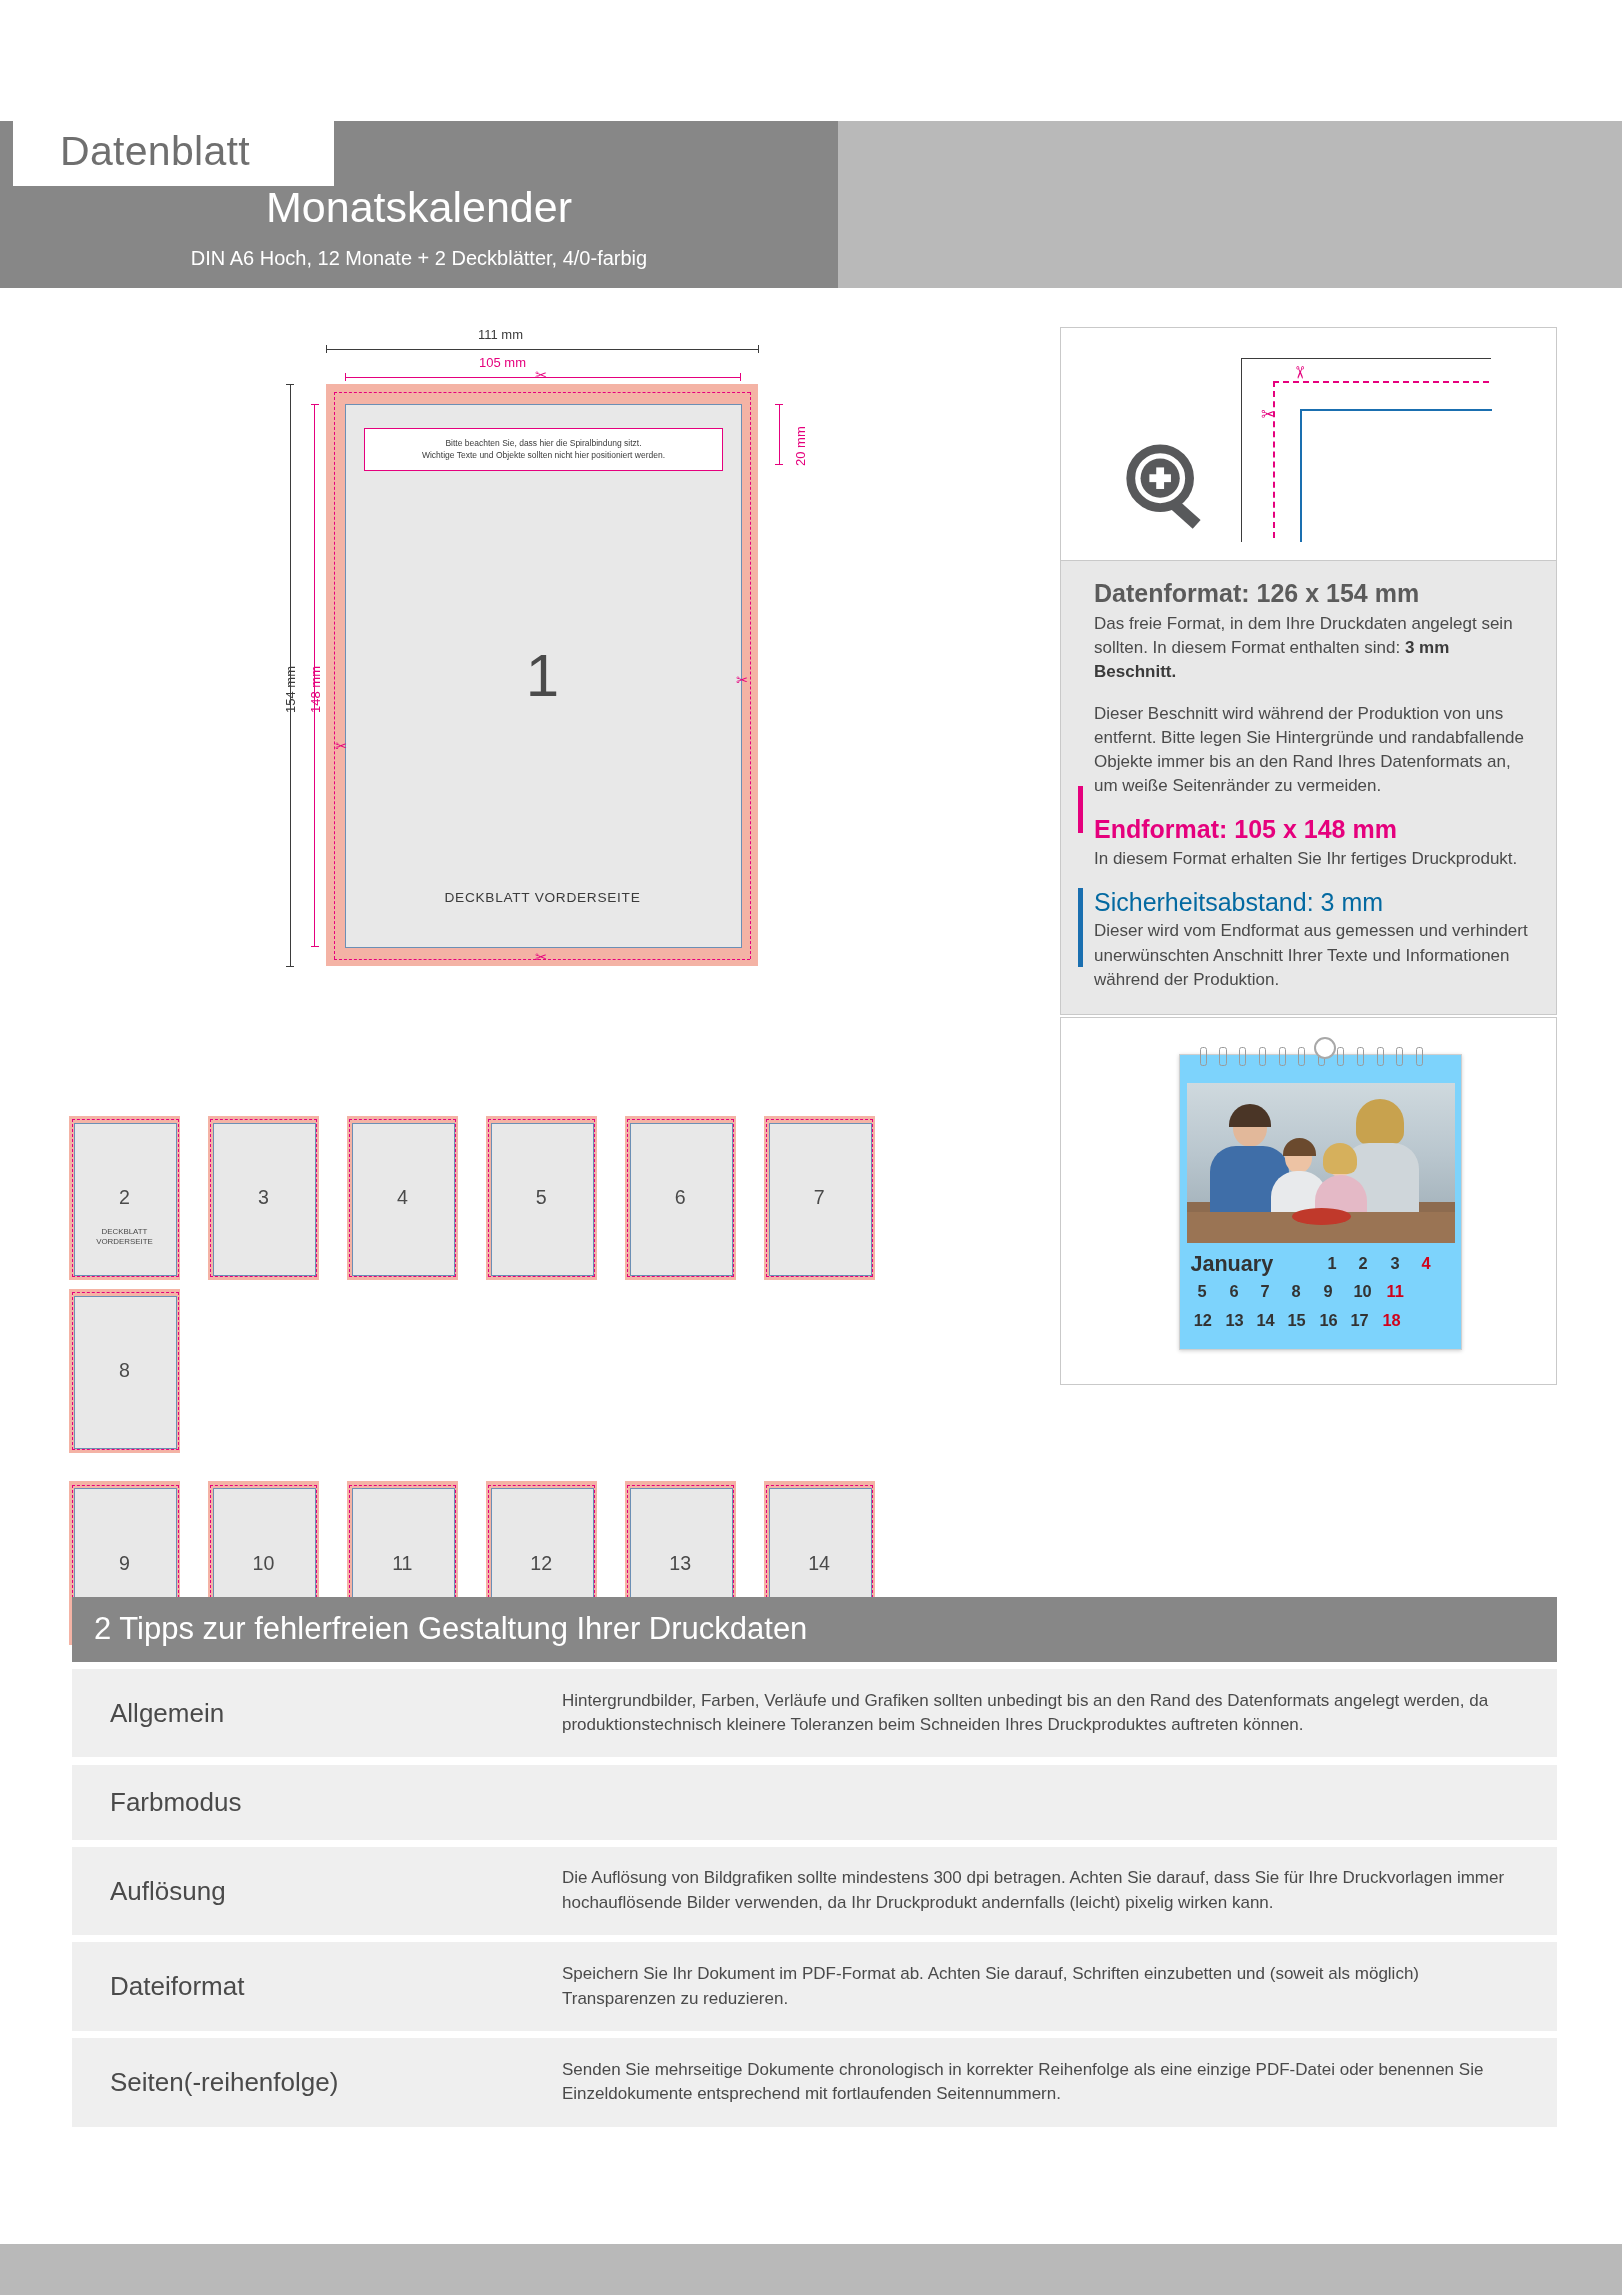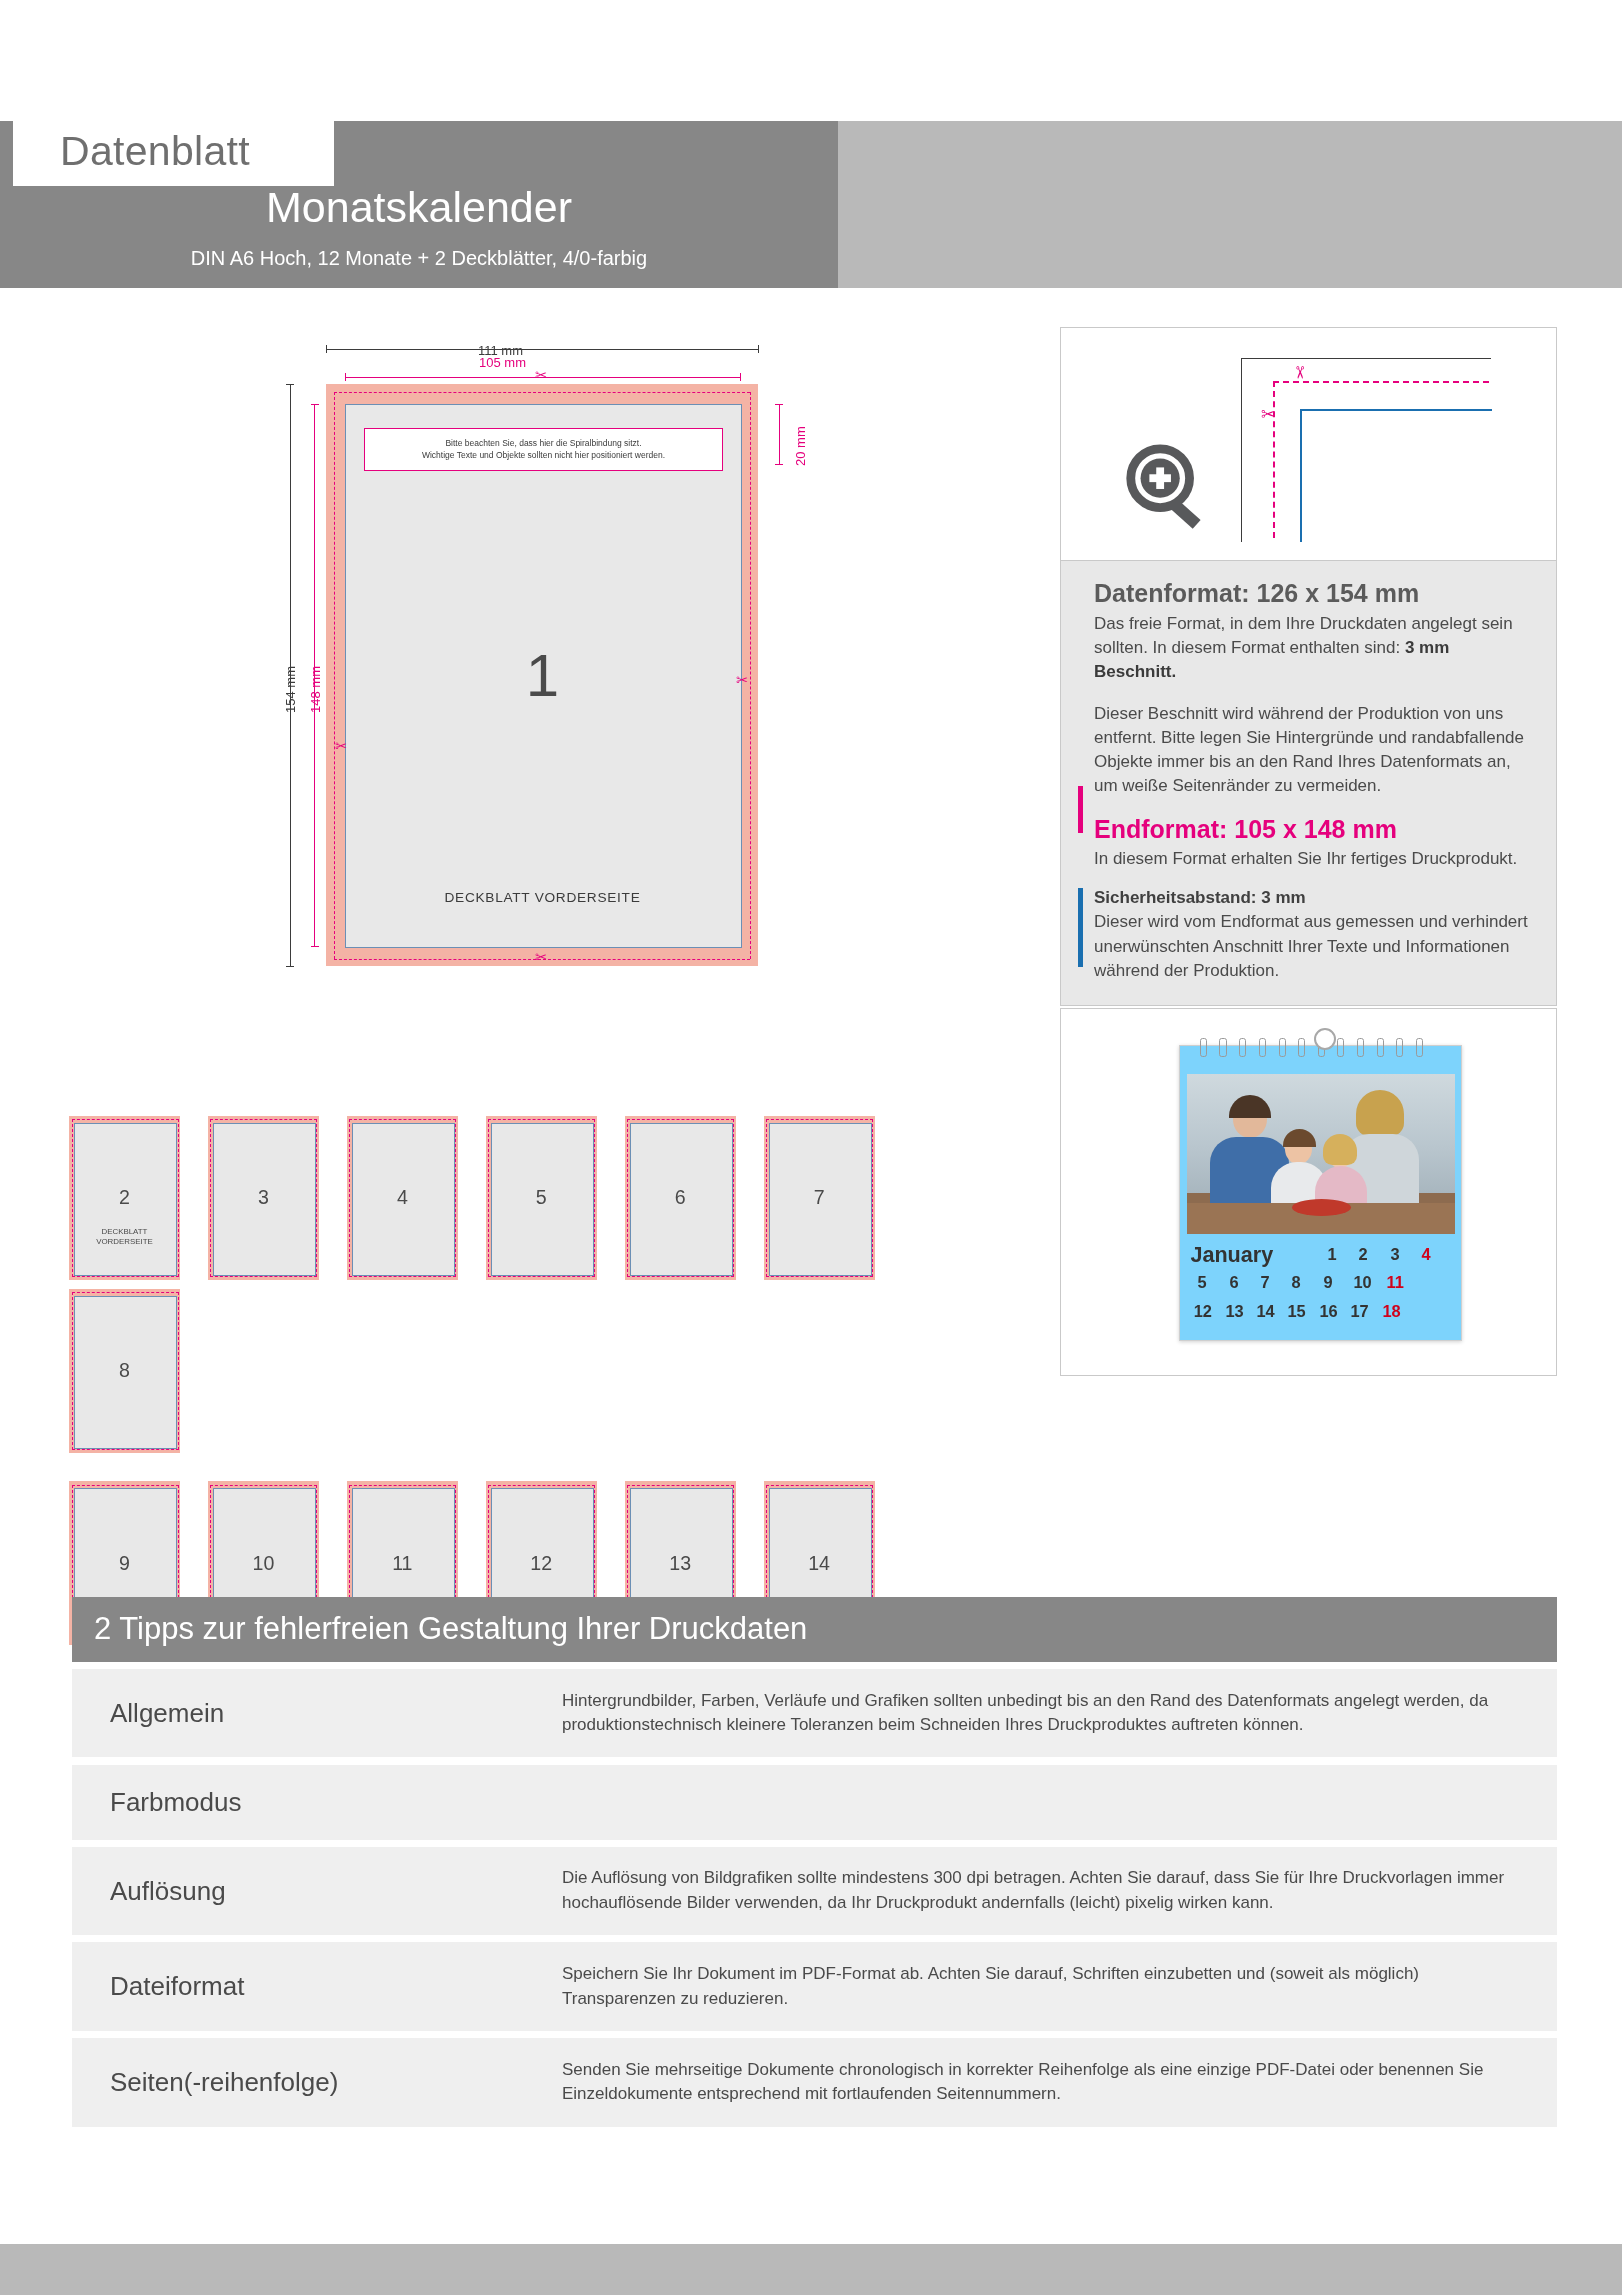--- a/index.html
+++ b/index.html
@@ -101,21 +101,21 @@
   .right-panel{position:absolute;left:1060px;top:327px;width:497px;}
   .rp-box{border:0.7px solid #c9c9c9;background:#ffffff;}
 
   .rp-top{position:relative;height:232px;}
   .magnifier{position:absolute;left:58px;top:111px;}
   .corner-demo{position:absolute;left:154px;top:23px;width:275px;height:190px;}
 
   .rp-text{position:relative;background:#e8e8e8;border:0.7px solid #c9c9c9;border-top:none;padding:18.3px 26px 22px 33px;}
   .rp-head-data{font-size:25px;font-weight:bold;color:#5b5b5b;margin:0 0 3.9px 0;}
   .rp-head-end{font-size:25px;font-weight:bold;color:#e5007d;margin:0 0 2.6px 0;}
-  .rp-head-safe{font-size:17px;font-weight:bold;color:#404040;margin:0 0 2.6px 0;}
+  .rp-head-safe{font-size:25px;font-weight:normal;color:#0369a1;margin:0 0 2.6px 0;}
   .rp-para{font-size:17px;line-height:1.42;color:#4a4a4a;margin:0 0 17px 0;}
   .rp-para b{color:#3b3b3b;}
   .bar-pink{position:absolute;left:17px;width:4.6px;background:#e5007d;}
   .bar-blue{position:absolute;left:17px;width:4.6px;background:#1a6fb0;}
 
   .rp-photo{position:relative;margin-top:2.6px;border:0.7px solid #c9c9c9;height:366px;background:#ffffff;}
 
   
   .cal{position:absolute;left:118px;top:36px;width:281px;height:294px;background:#7dd3fc;border:0.7px solid #cfcfcf;box-shadow:0 1.3px 3.9px rgba(0,0,0,.18);}
   .cal-photo{position:absolute;left:6.5px;top:27.5px;width:268px;height:160px;background:linear-gradient(180deg,#cfd9de 0%,#b9c6ce 45%,#9aa9b2 100%);overflow:hidden;}
@@ -145,21 +145,21 @@
 
 <div class="header-band"></div>
 <div class="header-gray-block"></div>
 <div class="datenblatt-tab"></div>
 <div class="datenblatt-text">Datenblatt</div>
 <div class="product-title">Monatskalender</div>
 <div class="product-subtitle">DIN A6 Hoch, 12 Monate + 2 Deckblätter, 4/0-farbig</div>
 
 <div class="preview-wrap">
 
-  <div class="dim-top-label" style="left:229px;top:16px;">111 mm</div>
+  <div class="dim-top-label" style="left:229px;top:0px;">111 mm</div>
   <div class="dim-top-label pink" style="left:230px;top:27.5px;">105 mm</div>
 
   <div class="solid-h" style="left:77px;top:22px;width:432px;"></div>
   <div class="solid-v" style="left:77px;top:18.3px;height:7.9px;"></div>
   <div class="solid-v" style="left:509px;top:18.3px;height:7.9px;"></div>
   <div class="pink-h" style="left:96px;top:50px;width:395px;"></div>
   <div class="pink-v" style="left:96px;top:46px;height:7.9px;"></div>
   <div class="pink-v" style="left:491px;top:46px;height:7.9px;"></div>
 
   <div class="pink-v" style="left:530px;top:77px;height:60px;"></div>

